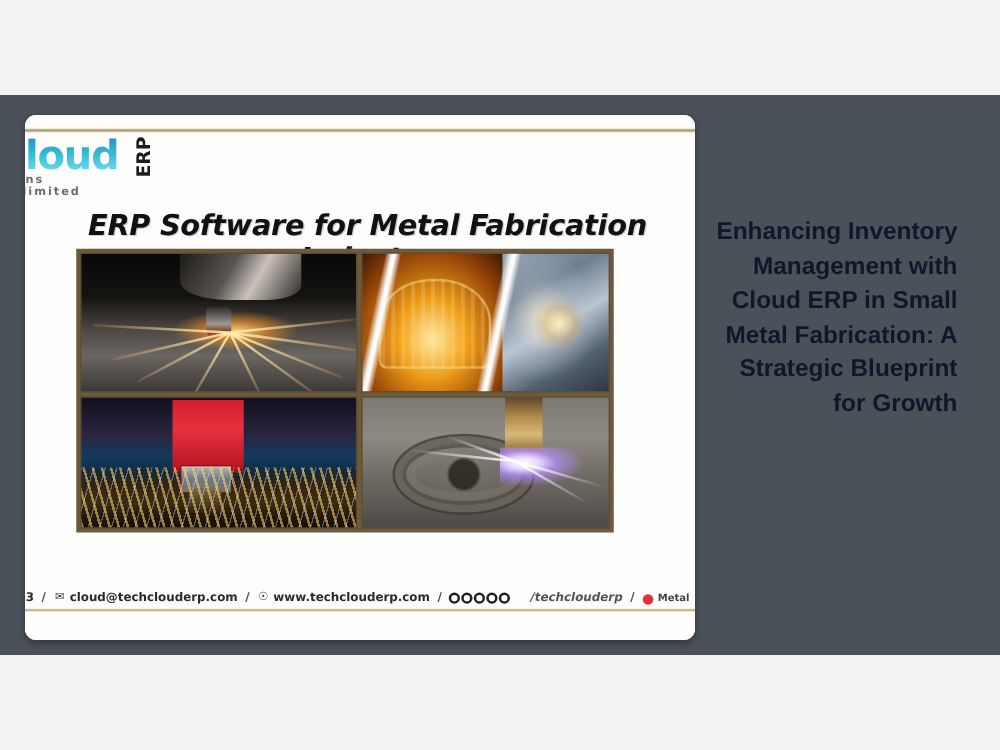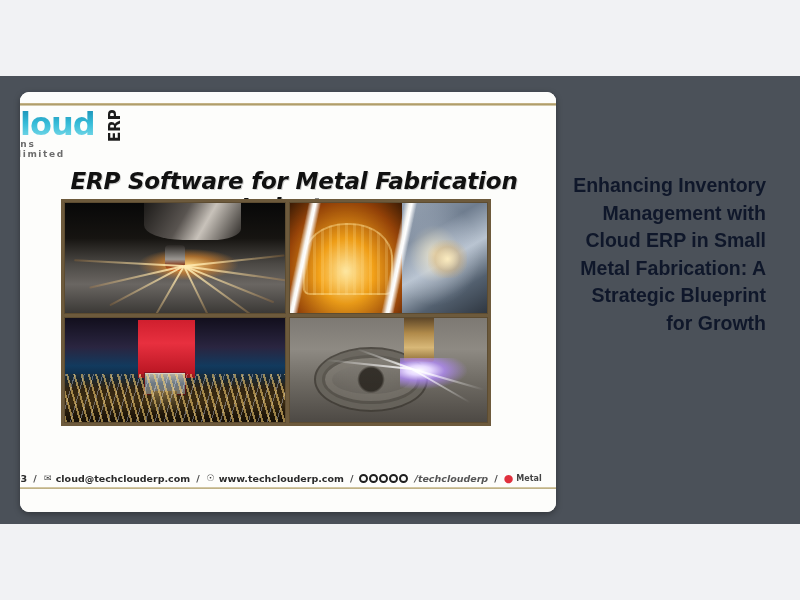--- a/index.html
+++ b/index.html
@@ -225,21 +225,21 @@
   .f-item { display: inline-flex; align-items: center; gap: 3px; }
   .f-ico {
     display: inline-block; width: 10px; height: 10px;
     line-height: 10px; text-align: center; font-size: 9px; color: #3a3a3a;
   }
   .socials { display: inline-flex; gap: 1px; align-items: center; }
   .soc {
     width: 9px; height: 9px; border-radius: 50%;
     border: 2px solid #1f1f1f; display: inline-block;
   }
-  .handle { font-style: italic; font-weight: 600; color: #555; margin-left: 6px; }
+  .handle { font-style: italic; font-weight: 600; color: #555; margin-left: 16px; }
   .pin { color: #e0303d; font-size: 11px; }
   .addr { font-weight: 600; font-size: 8px; color: #444; }
 
   
   .article-title {
     position: absolute; left: 570px; top: 172px;
     width: 196px;
     font-family: "Liberation Sans", sans-serif;
     font-size: 19.5px; line-height: 27.5px;
     font-weight: 700; color: #0f172a; text-align: right;

